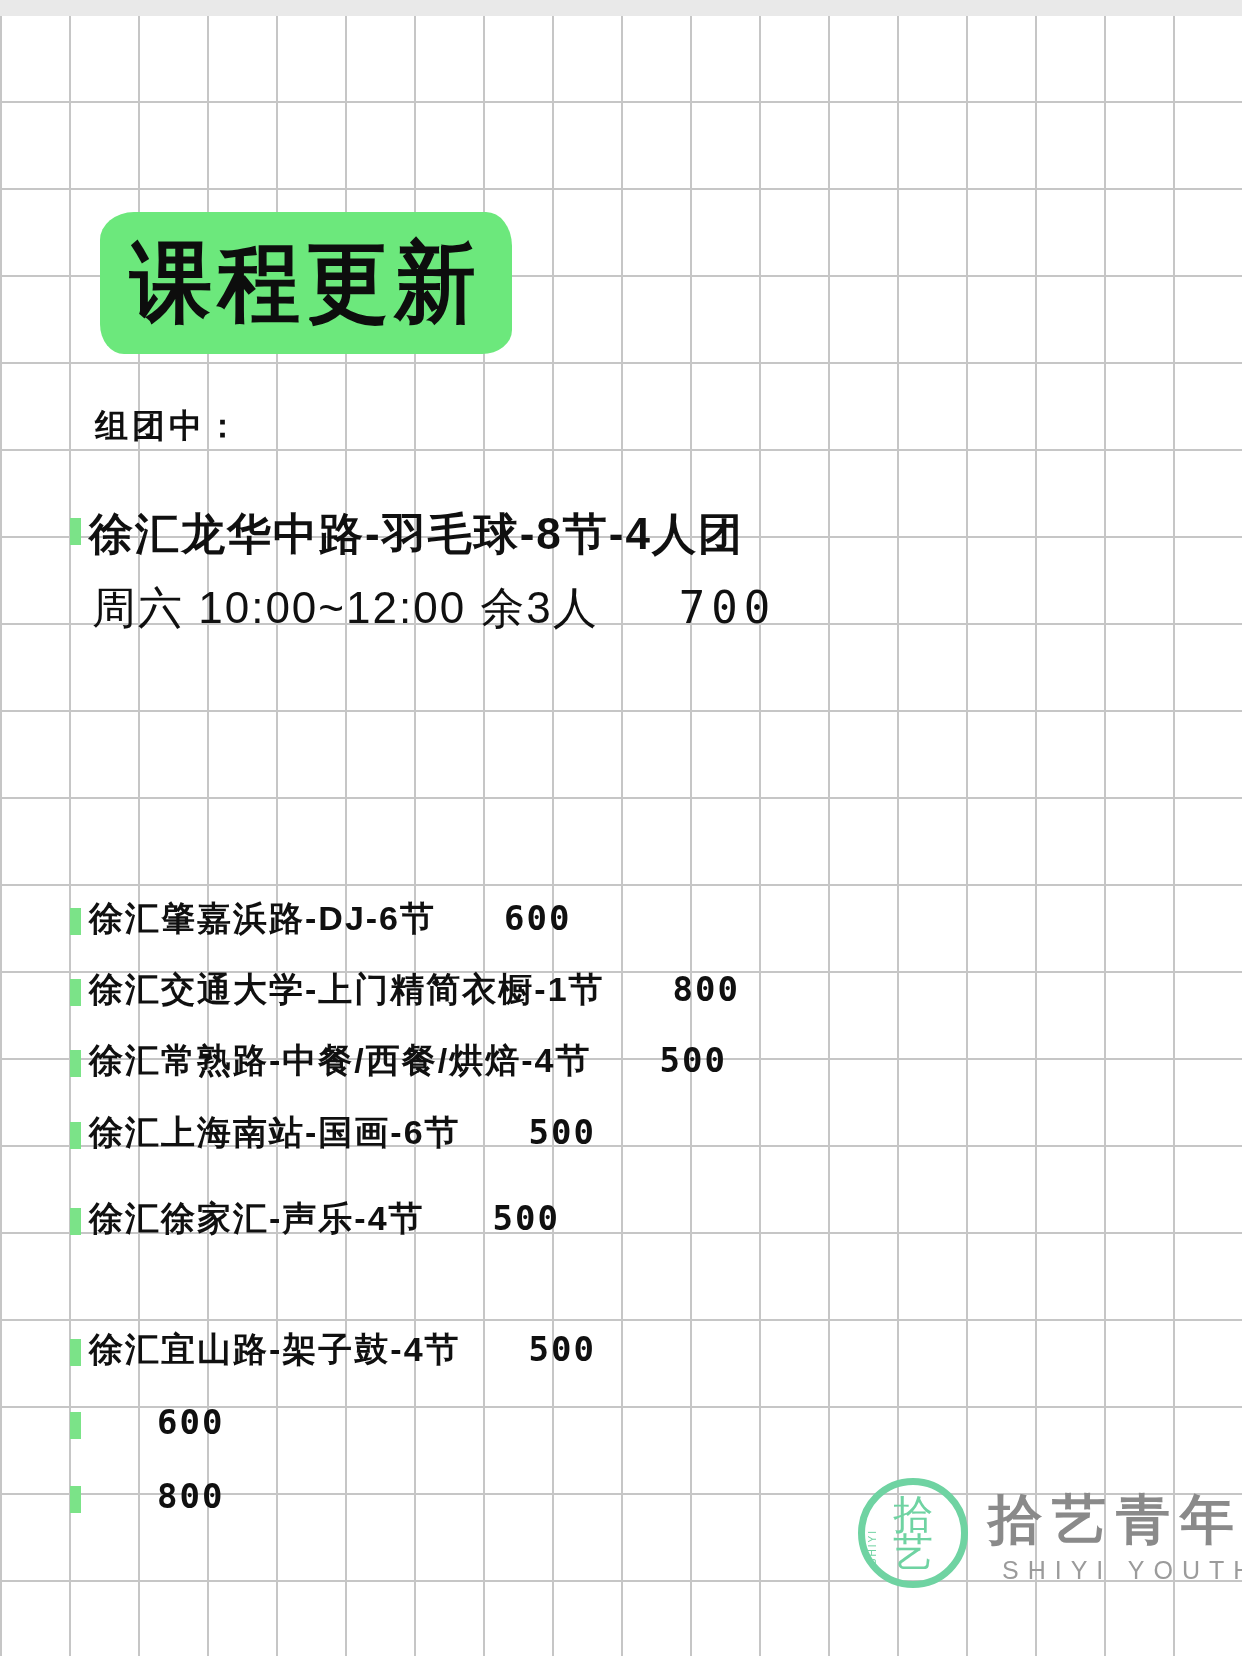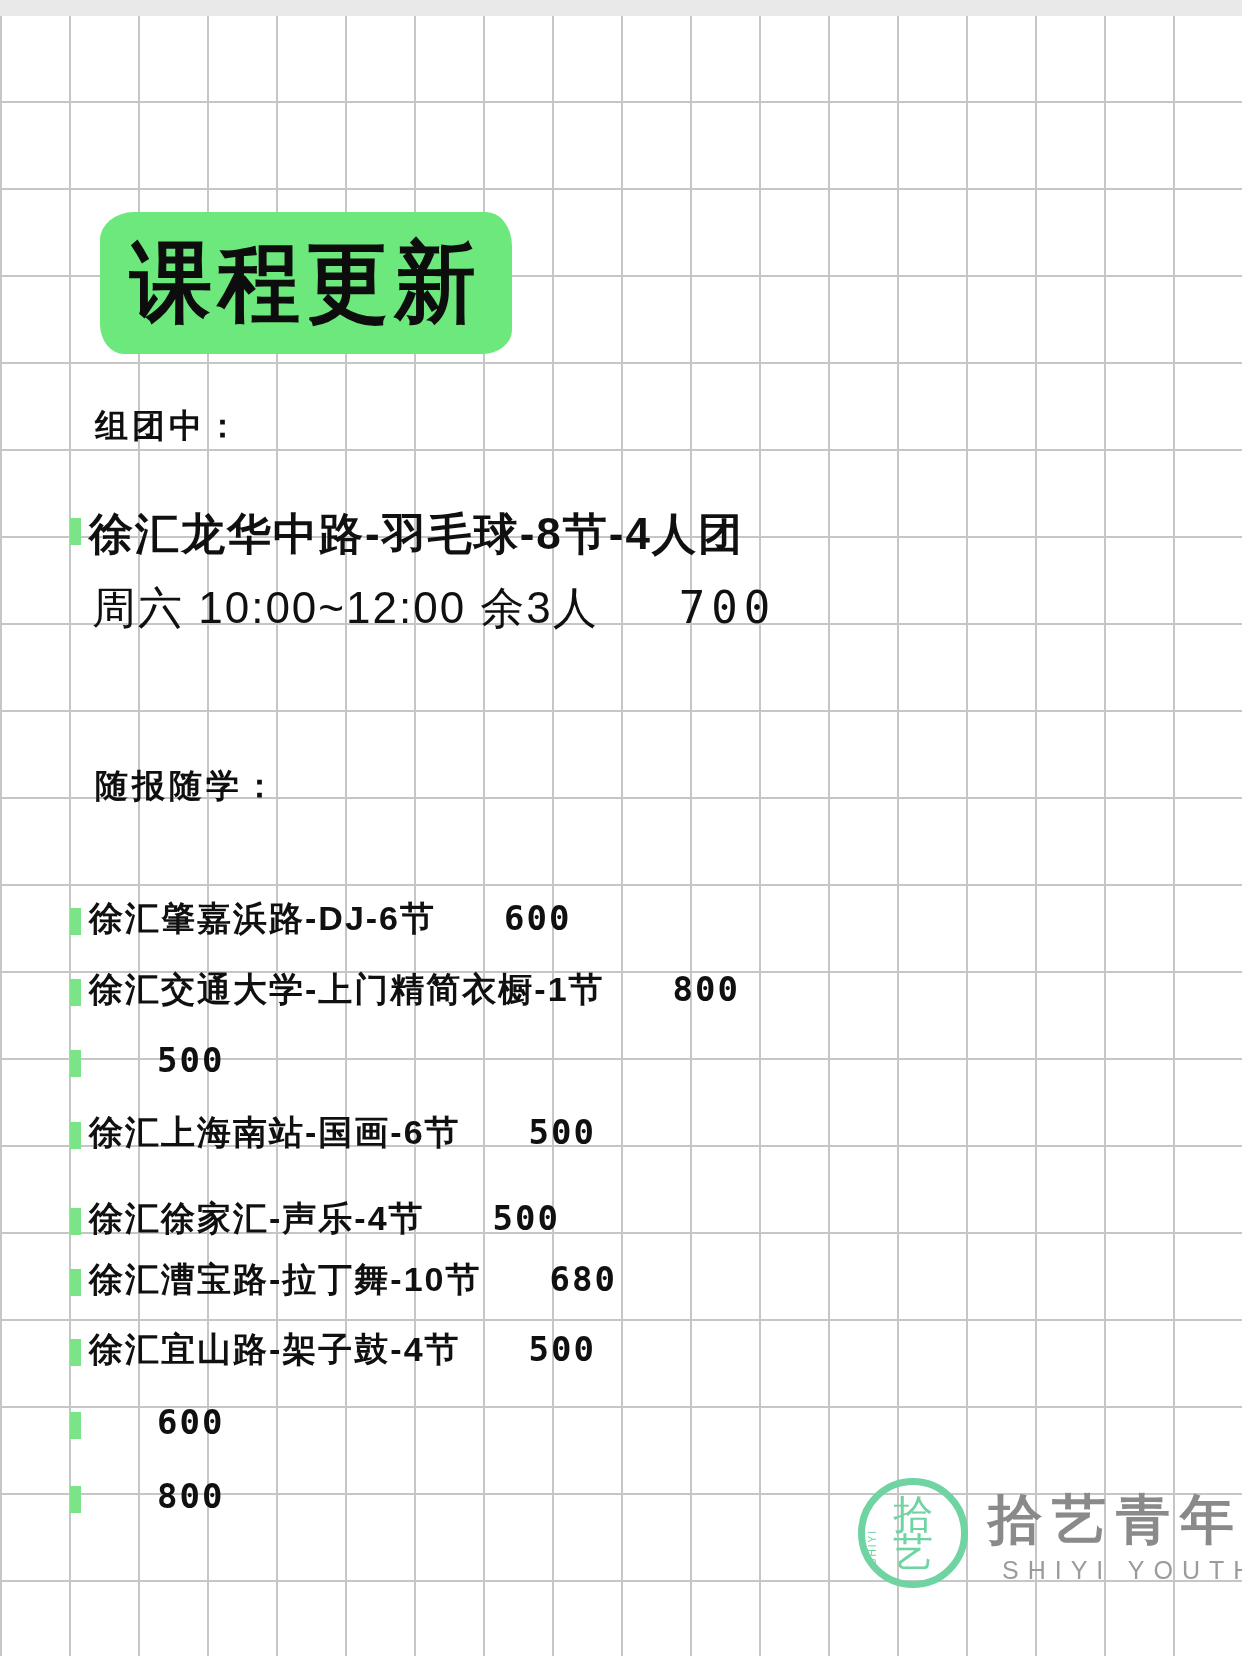--- a/index.html
+++ b/index.html
@@ -100,50 +100,45 @@
   <div class="section-heading heading-group">组团中：</div>
 
   <div class="row group-row" style="top:492px">
     <span class="bullet"></span>
     <span class="label">徐汇龙华中路-羽毛球-8节-4人团</span>
   </div>
   <div class="group-line2">
     <span class="sched">周六 10:00~12:00 余3人</span><span class="price">700</span>
   </div>
 
-  <div class="section-heading heading-open">随报随学：</div>
 
   <div class="row" style="top:882px">
     <span class="bullet"></span>
     <span class="label">徐汇肇嘉浜路-DJ-6节</span>
     <span class="price">600</span>
   </div>
   <div class="row" style="top:953px">
     <span class="bullet"></span>
     <span class="label">徐汇交通大学-上门精简衣橱-1节</span>
     <span class="price">800</span>
   </div>
   <div class="row" style="top:1024px">
     <span class="bullet"></span>
+    <span class="label">徐汇常熟路-中餐/西餐/烘焙-4节</span>
     <span class="price">500</span>
   </div>
   <div class="row" style="top:1096px">
     <span class="bullet"></span>
     <span class="label">徐汇上海南站-国画-6节</span>
     <span class="price">500</span>
   </div>
   <div class="row" style="top:1182px">
     <span class="bullet"></span>
     <span class="label">徐汇徐家汇-声乐-4节</span>
     <span class="price">500</span>
-  </div>
-  <div class="row" style="top:1243px">
-    <span class="bullet"></span>
-    <span class="label">徐汇漕宝路-拉丁舞-10节</span>
-    <span class="price">680</span>
   </div>
   <div class="row" style="top:1313px">
     <span class="bullet"></span>
     <span class="label">徐汇宜山路-架子鼓-4节</span>
     <span class="price">500</span>
   </div>
   <div class="row" style="top:1386px">
     <span class="bullet"></span>
     <span class="price">600</span>
   </div>

